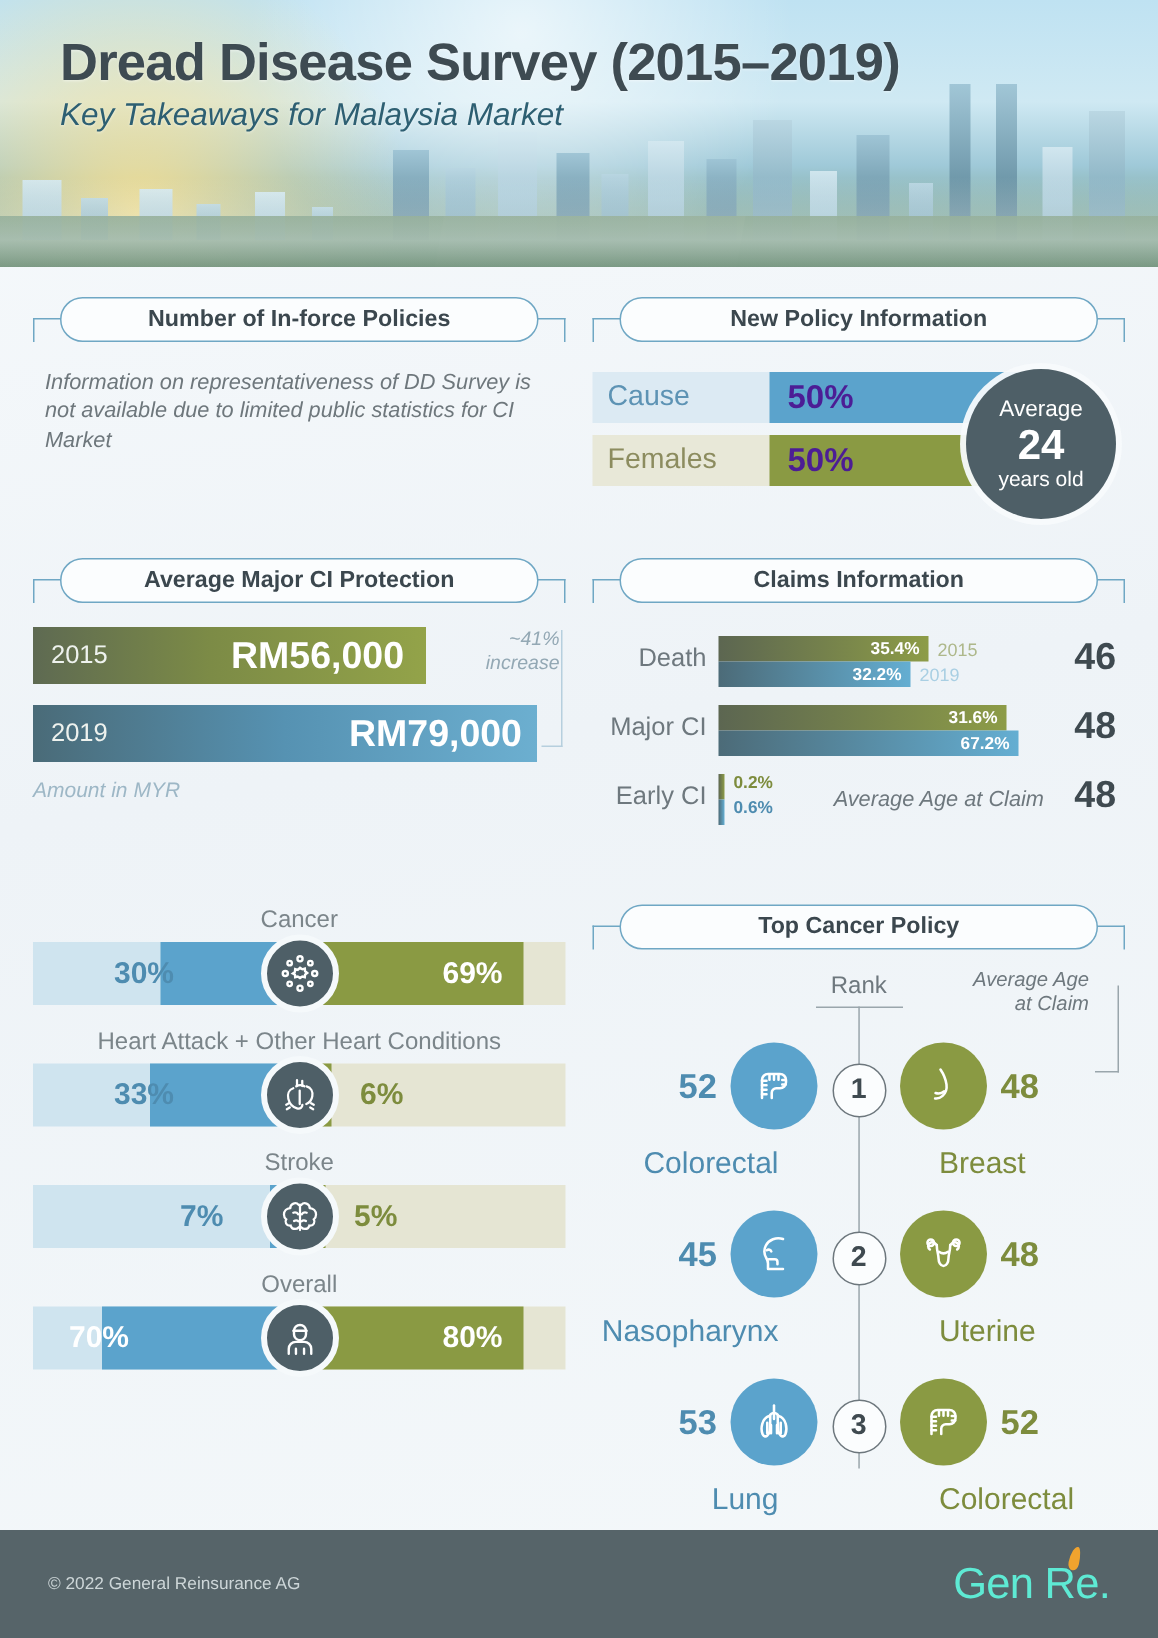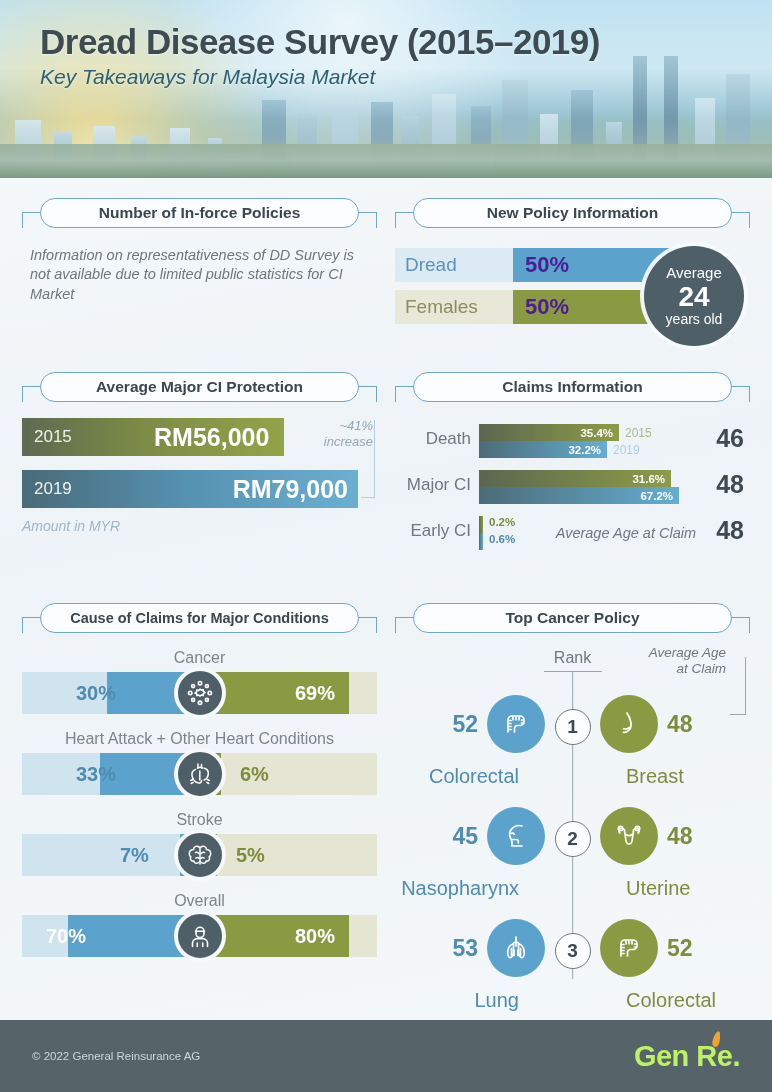--- a/index.html
+++ b/index.html
@@ -235,21 +235,21 @@
   .site.right .site-name { left:26px; }
 
   
   #footer {
     position:absolute; left:0; bottom:0; width:772px; height:72px;
     background:#566469; display:flex; align-items:center; justify-content:space-between;
     padding:0 32px;
   }
   #copyright { font-size:11.5px; color:#cdd6d8; }
   #logo { display:flex; align-items:flex-end; position:relative; }
-  #logo-text { font-size:29px; font-weight:700; color:#bef264; letter-spacing:-0.5px; }
+  #logo-text { font-size:29px; font-weight:400; color:#5eead4; letter-spacing:-0.5px; }
   #logo-flame {
     position:absolute; right:20px; top:-9px; width:7px; height:16px;
     background:#f0a32e; border-radius:60% 40% 50% 50% / 70% 70% 30% 30%;
     transform: rotate(12deg);
   }
 </style>
 </head>
 <body>
 
 <div id="page">
@@ -309,21 +309,21 @@
         <div class="panel-head">
           <div class="brk l"></div>
           <div class="brk r"></div>
           <div class="pill">
             <span class="pill-label">New Policy Information</span>
           </div>
         </div>
         <div class="npi-body">
           <div class="gbar male">
             <div class="track"></div>
-            <div class="lbl">Dread</div>
+            <div class="lbl">Cause</div>
             <div class="val">50%</div>
           </div>
           <div class="gbar female">
             <div class="track"></div>
             <div class="lbl">Females</div>
             <div class="val">50%</div>
           </div>
           <div class="avg-circle">
             <span class="a1">Average</span>
             <span class="a2">24</span>
@@ -411,27 +411,20 @@
             <div class="claim-age">48</div>
           </div>
 
         </div>
       </div>
     </div>
 
     <div class="row" style="margin-top:22px;">
 
       <div class="col">
-        <div class="panel-head">
-          <div class="brk l"></div>
-          <div class="brk r"></div>
-          <div class="pill">
-            <span class="pill-label" style="font-size:14.5px;">Cause of Claims for Major Conditions</span>
-          </div>
-        </div>
         <div class="cause-body">
 
           <div class="cause-item">
             <div class="cause-title">Cancer</div>
             <div class="cause-bar">
               <div class="cb-half cb-left-bg"></div>
               <div class="cb-half cb-right-bg"></div>
               <div class="cb-left-fill" style="right:50%; width:26%;"></div>
               <div class="cb-right-fill" style="left:50%; width:42%;"></div>
               <span class="cb-val" style="left:54px; color:#4e8cb0;">30%</span>

